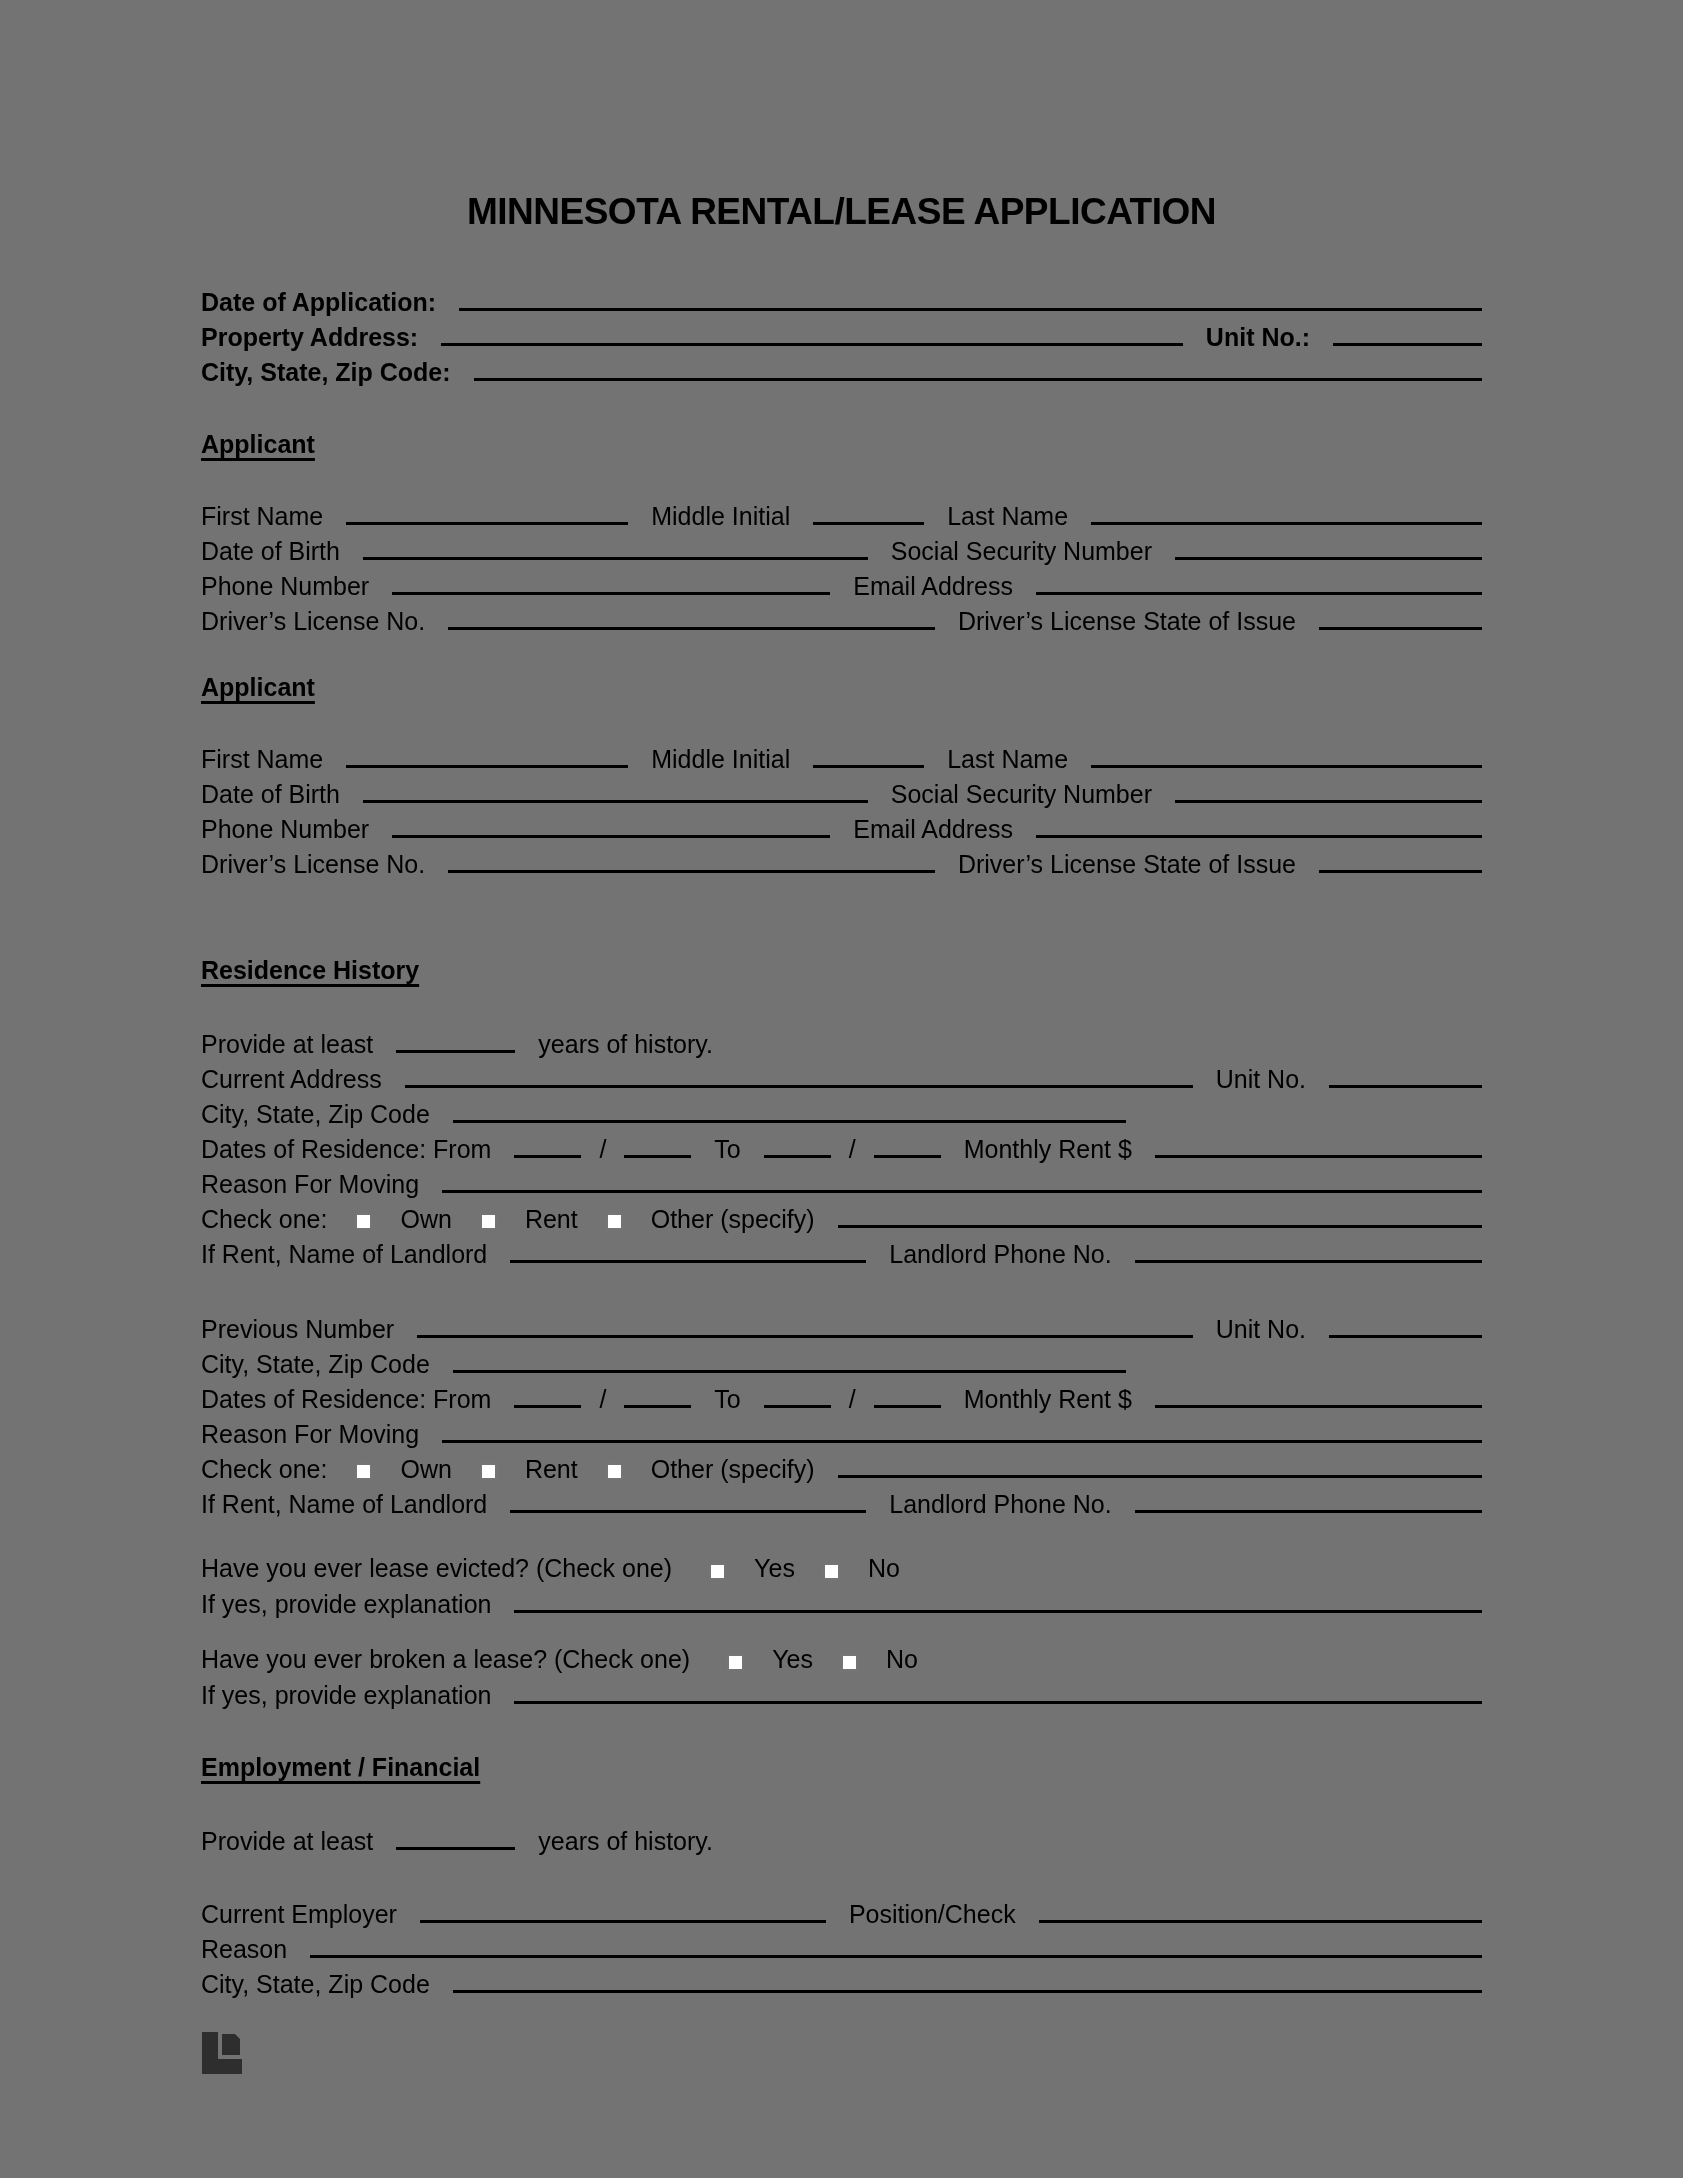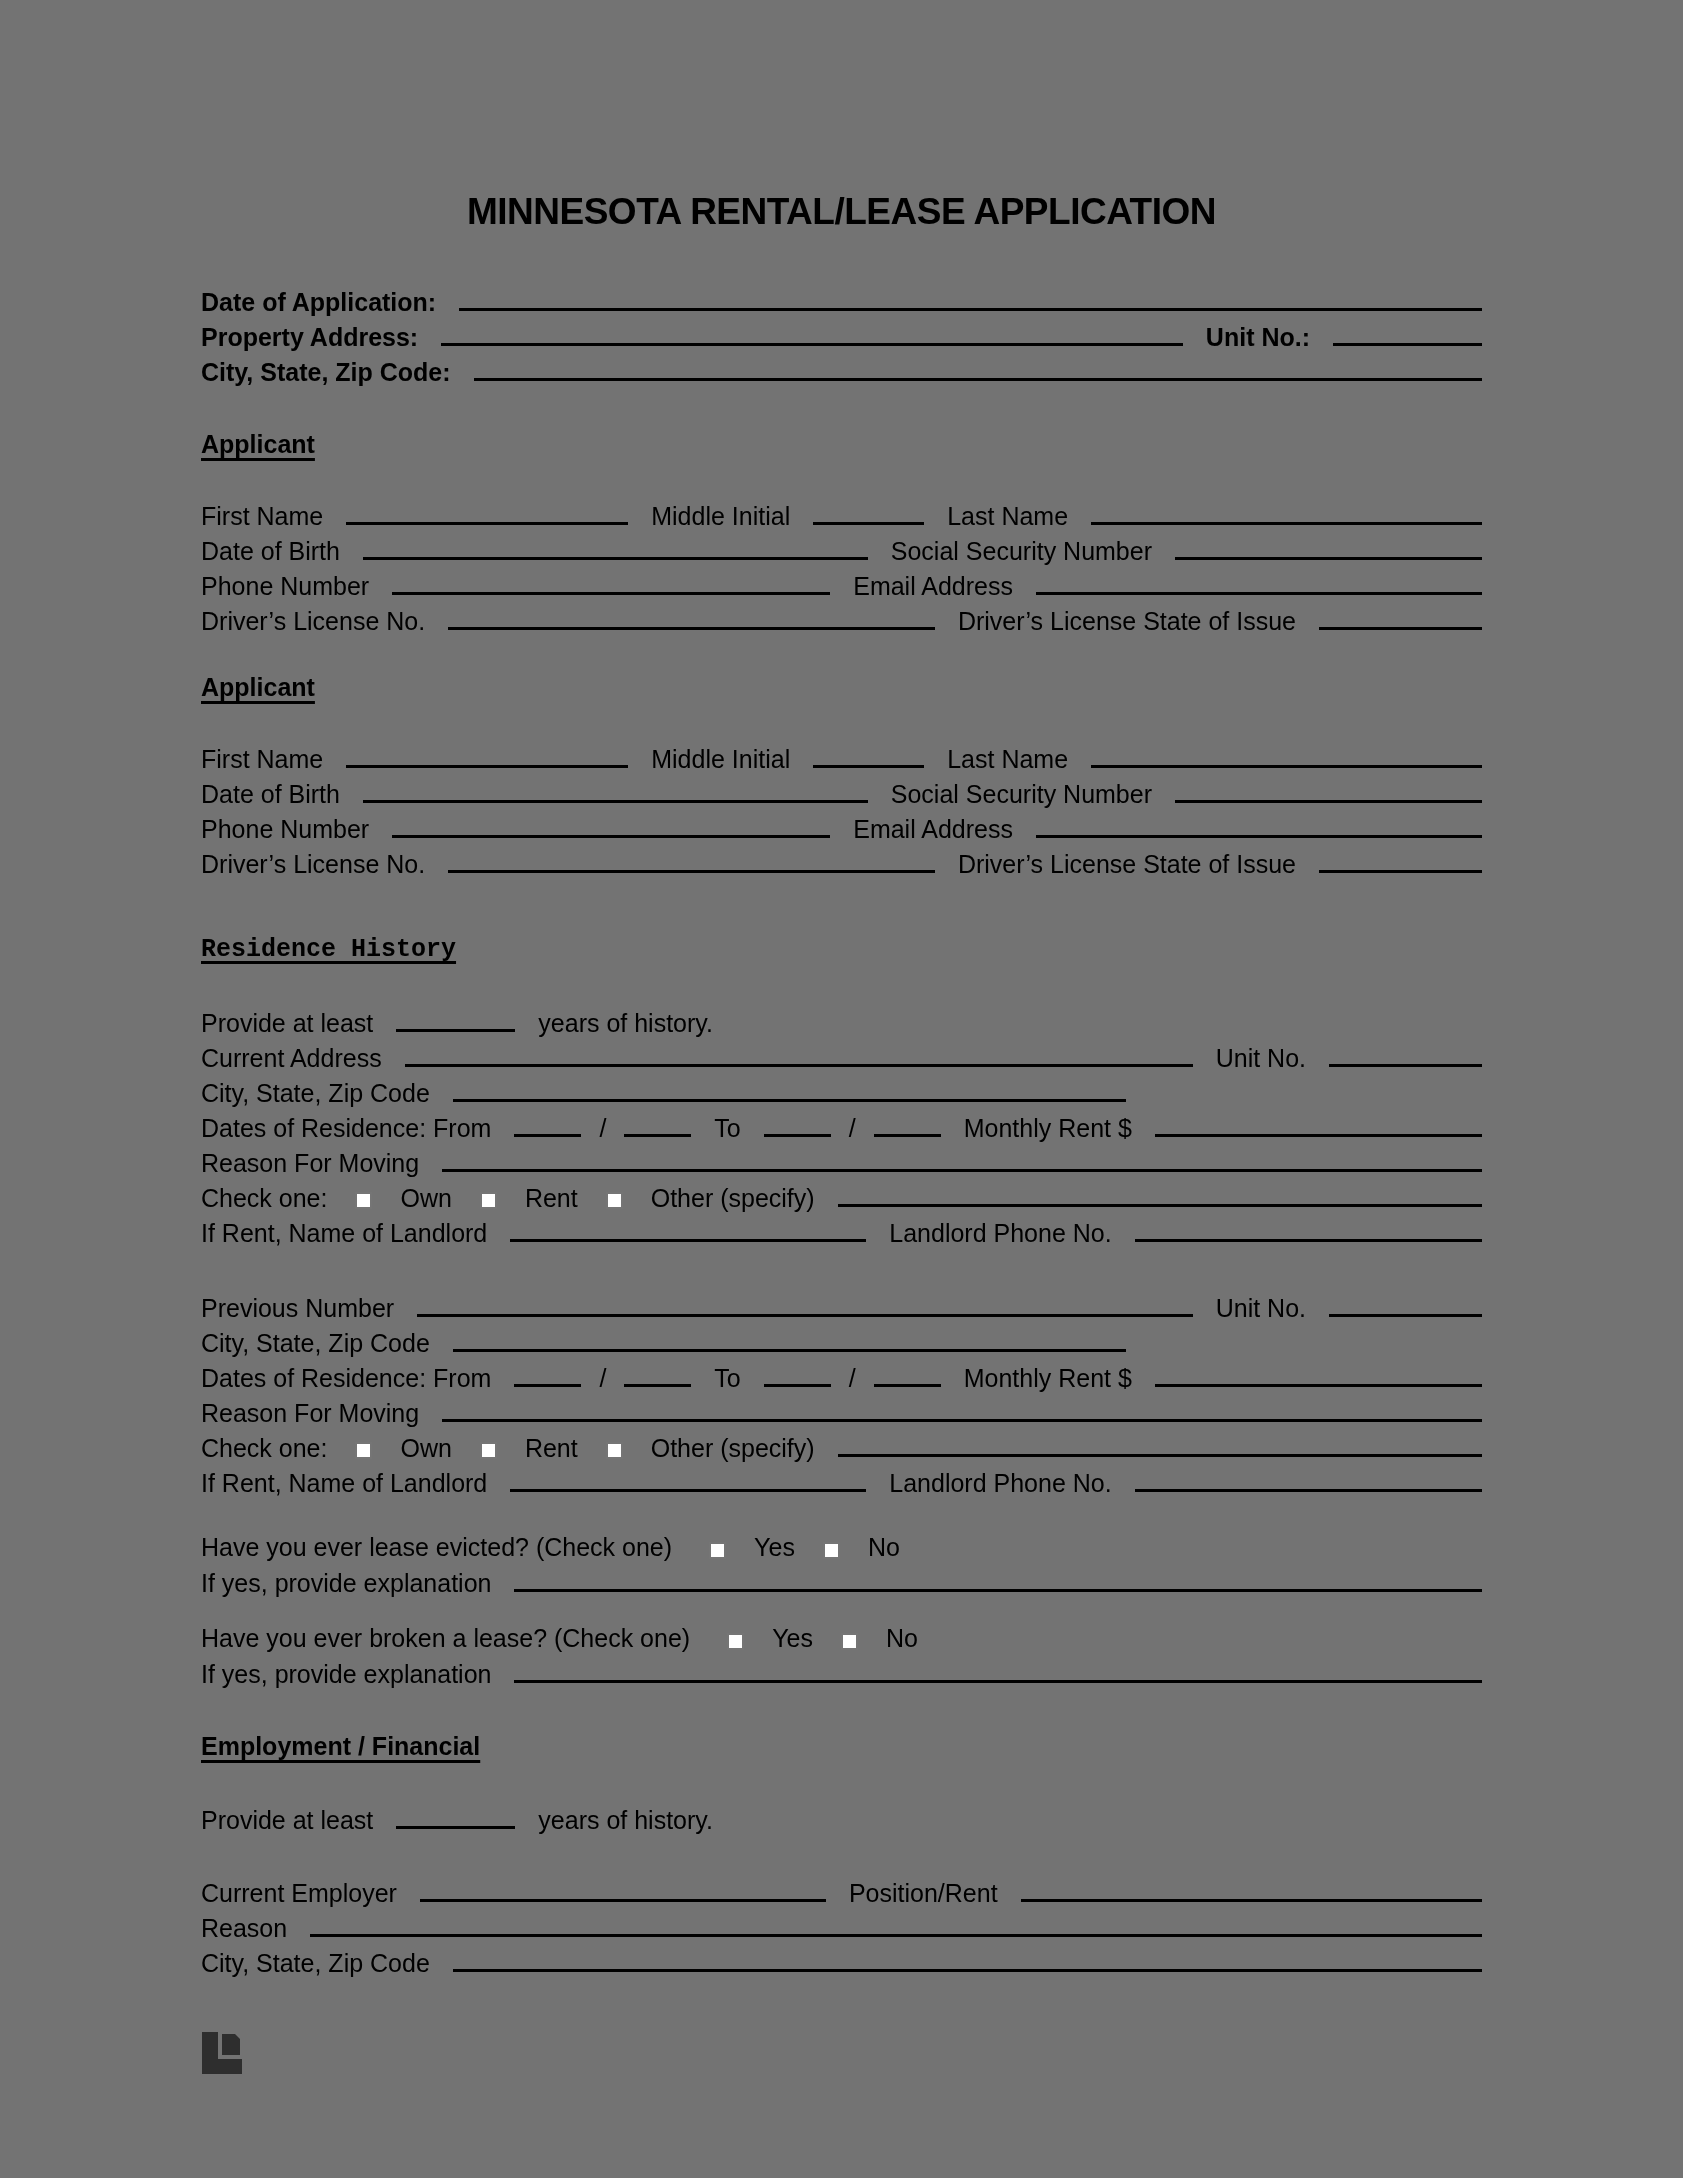--- a/index.html
+++ b/index.html
@@ -58,21 +58,21 @@
     border:2px solid #757575;
     align-self:flex-end;
     margin:0 5px 6px 5px;
     background:#fff;
   }
   .slash { margin:0 -5px; }
   .gap-q { margin-left:14px; }
 
   .sec-app1 { margin-top:38px; margin-bottom:36px; }
   .sec-app2 { margin-top:32px; margin-bottom:36px; }
-  .sec-res  { margin-top:51px; margin-bottom:38px;font-family:Liberation Mono, monospace; }
+  .sec-res  { margin-top:72px; margin-bottom:38px; }
   .sec-emp  { margin-top:38px; margin-bottom:38px; }
   .blk-prev  { margin-top:40px; }
   .blk-evict { margin-top:30px; }
   .blk-lease { margin-top:21px; }
   .blk-empl  { margin-top:38px; }
 
   .w150 { width:149px; } .w155 { width:153px; } .w165 { width:163px; }
   .w112 { width:111px; } .w120 { width:119px; } .w285 { width:282px; }
   .w310 { width:307px; } .w360 { width:356px; } .w410 { width:406px; }
   .w450 { width:446px; } .w680 { width:673px; } .w68 { width:67px; }
@@ -300,21 +300,21 @@
       <div class="row">
         <span class="lbl">Provide at least</span>
         <div class="ln w120"></div>
         <span class="lbl">years of history.</span>
       </div>
 
       <div class="blk-empl">
         <div class="row">
           <span class="lbl">Current Employer</span>
           <div class="ln w410"></div>
-          <span class="lbl">Position/Rent</span>
+          <span class="lbl">Position/Check</span>
           <div class="ln fill"></div>
         </div>
         <div class="row">
           <span class="lbl">Reason</span>
           <div class="ln fill"></div>
         </div>
         <div class="row">
           <span class="lbl">City, State, Zip Code</span>
           <div class="ln fill"></div>
         </div>

